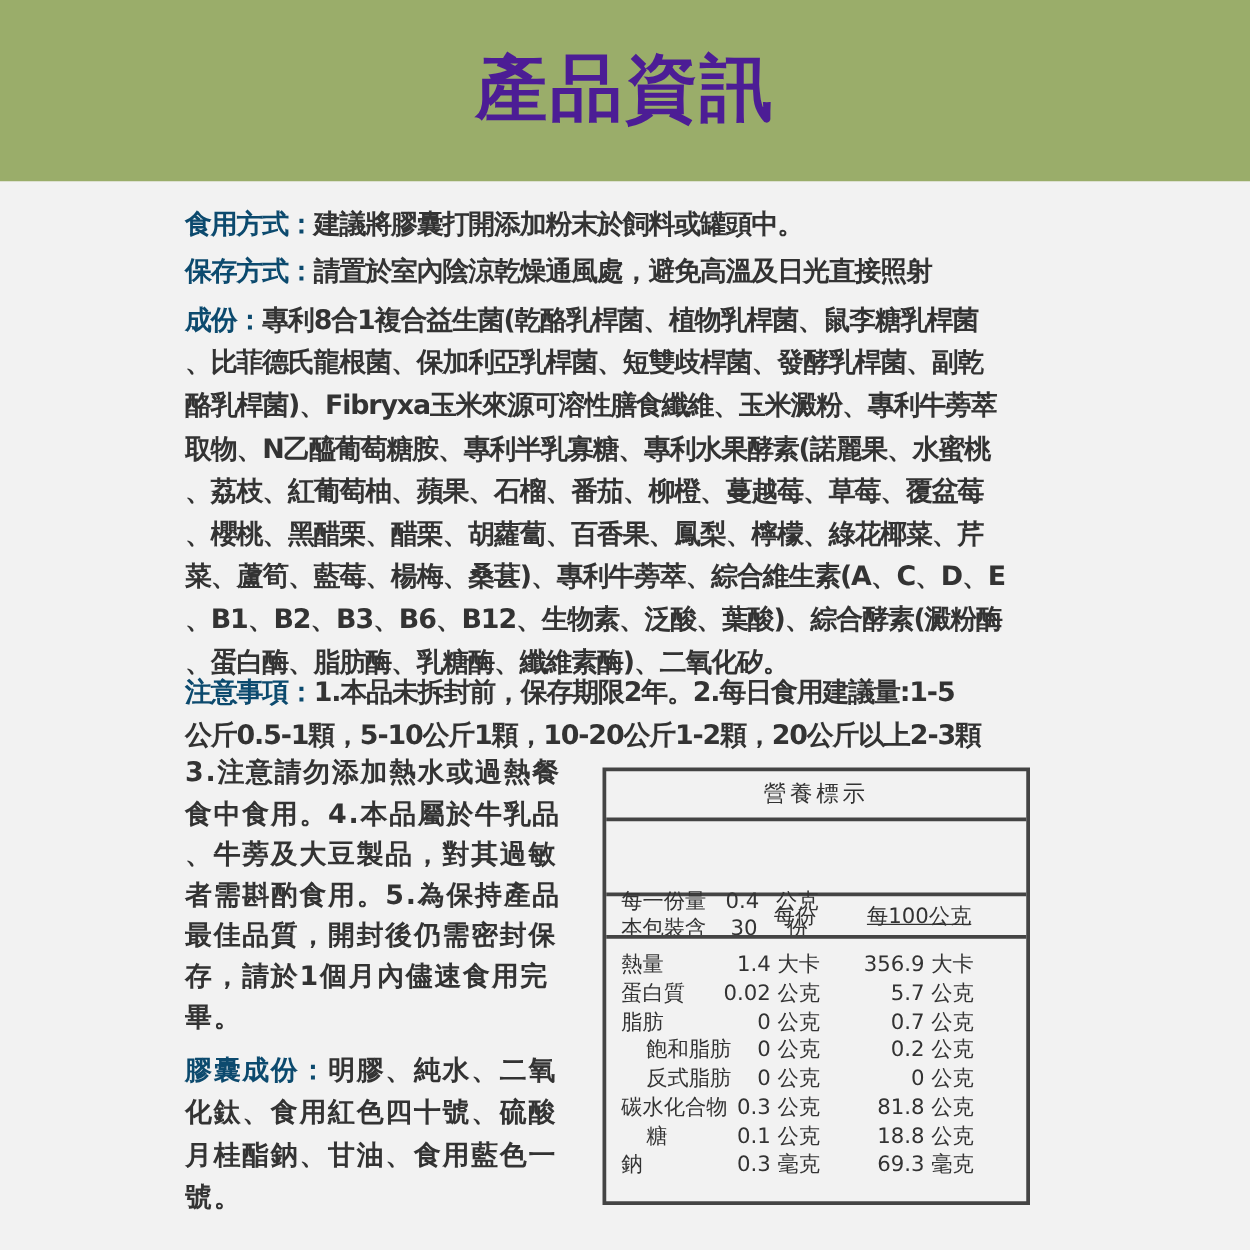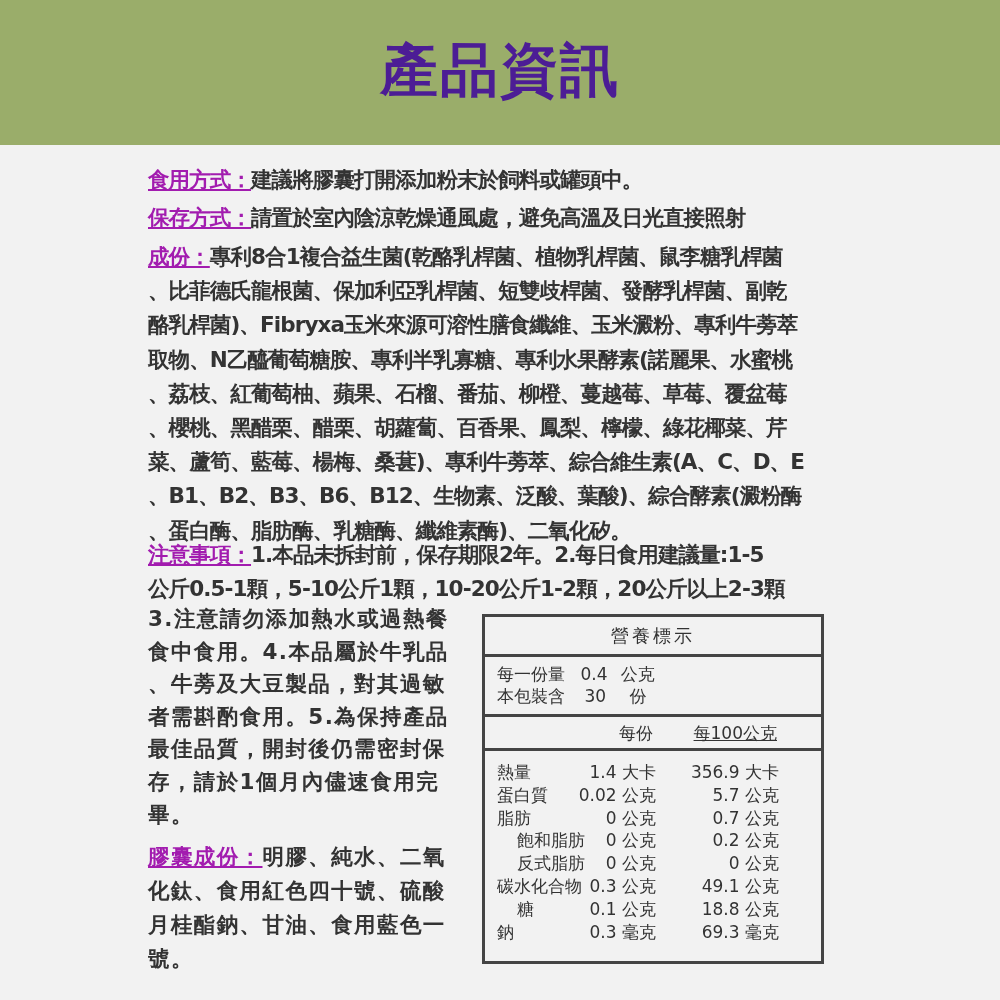--- a/index.html
+++ b/index.html
@@ -1,20 +1,20 @@
 <!DOCTYPE html>
 <html><head>
 <meta charset="utf-8">
 <style>
   * { margin: 0; padding: 0; box-sizing: border-box; }
   html, body { width: 1000px; height: 1000px; background: #f2f2f2; overflow: hidden; }
   body { font-family: "DejaVu Sans", "Liberation Sans", sans-serif; color: #333; position: relative; }
   .header { position: absolute; left: 0; top: 0; width: 1000px; height: 145px; background: #9aad6a; display: flex; align-items: center; justify-content: center; }
   .header h1 { color: #4c1d95; font-size: 58px; font-weight: bold; letter-spacing: 2px; margin-top: -4px; }
-  .label { color: #a21caf; text-decoration: underline; }
+  .label { color: #0c4a6e; }
   .p1 { position: absolute; left: 148px; top: 163px; }
   .p2 { position: absolute; left: 148px; top: 197px; }
   .p3 { position: absolute; left: 148px; top: 240px; width: 712px; }
   .p4 { position: absolute; left: 148px; top: 538px; width: 712px; }
   .p5 { position: absolute; left: 148px; top: 603px; width: 322px; letter-spacing: 1.6px; line-height: 32.5px; }
   .p6 { position: absolute; left: 148px; top: 840px; width: 322px; letter-spacing: 1.6px; line-height: 34px; }
   .txt { font-size: 21.5px; font-weight: bold; color: #333; line-height: 34.2px; letter-spacing: -0.9px; }
   .nutri { position: absolute; left: 482px; top: 614px; width: 342px; height: 350px; border: 3px solid #444; font-family: "DejaVu Sans", sans-serif; font-size: 17px; color: #333; }
   .n-title { height: 40px; border-bottom: 3px solid #444; text-align: center; line-height: 38px; font-size: 18px; letter-spacing: 3px; }
   .n-serving { height: 60px; border-bottom: 3px solid #444; padding: 6px 0 0 12px; line-height: 22px; }
@@ -76,21 +76,21 @@
   <div>化鈦、食用紅色四十號、硫酸</div>
   <div>月桂酯鈉、甘油、食用藍色一</div>
   <div>號。</div>
 </div>
 
 <div class="nutri">
   <div class="n-title">營養標示</div>
   <div class="n-serving">
     <div class="row">
       <span>每一份量</span>
-      <span style="margin-left:10px;">0.4</span>
+      <span style="margin-left:10px;margin-top:47px;">0.4</span>
       <span style="margin-left:8px;">公克</span>
     </div>
     <div class="row">
       <span>本包裝含</span>
       <span style="margin-left:14px;">30</span>
       <span style="margin-left:18px;">份</span>
     </div>
   </div>
   <div class="n-head">
     <span class="c1">每份</span>
@@ -118,21 +118,21 @@
       <span class="v2">0.2 公克</span>
     </div>
     <div class="n-row">
       <span class="name indent">反式脂肪</span>
       <span class="v1">0 公克</span>
       <span class="v2">0 公克</span>
     </div>
     <div class="n-row">
       <span class="name">碳水化合物</span>
       <span class="v1">0.3 公克</span>
-      <span class="v2">49.1 公克</span>
+      <span class="v2">81.8 公克</span>
     </div>
     <div class="n-row">
       <span class="name indent">糖</span>
       <span class="v1">0.1 公克</span>
       <span class="v2">18.8 公克</span>
     </div>
     <div class="n-row">
       <span class="name">鈉</span>
       <span class="v1">0.3 毫克</span>
       <span class="v2">69.3 毫克</span>

